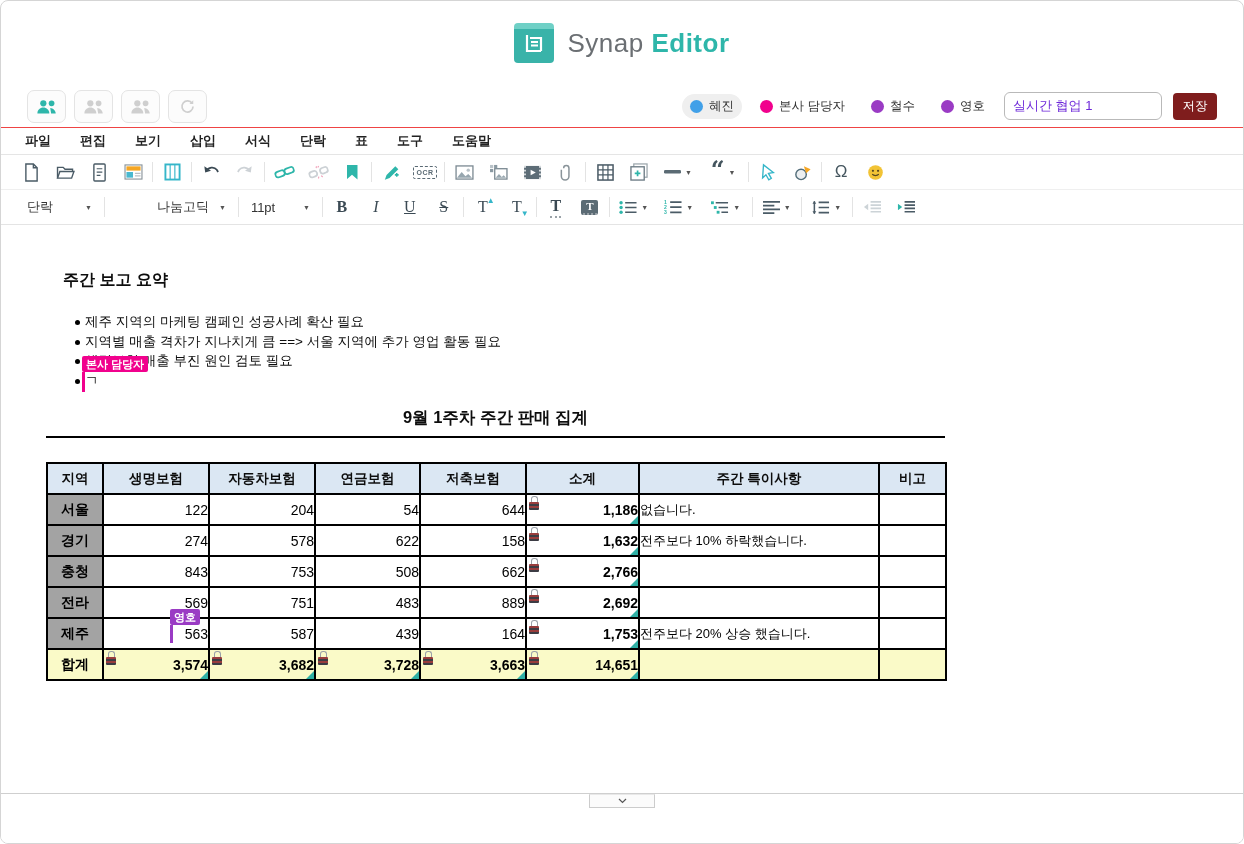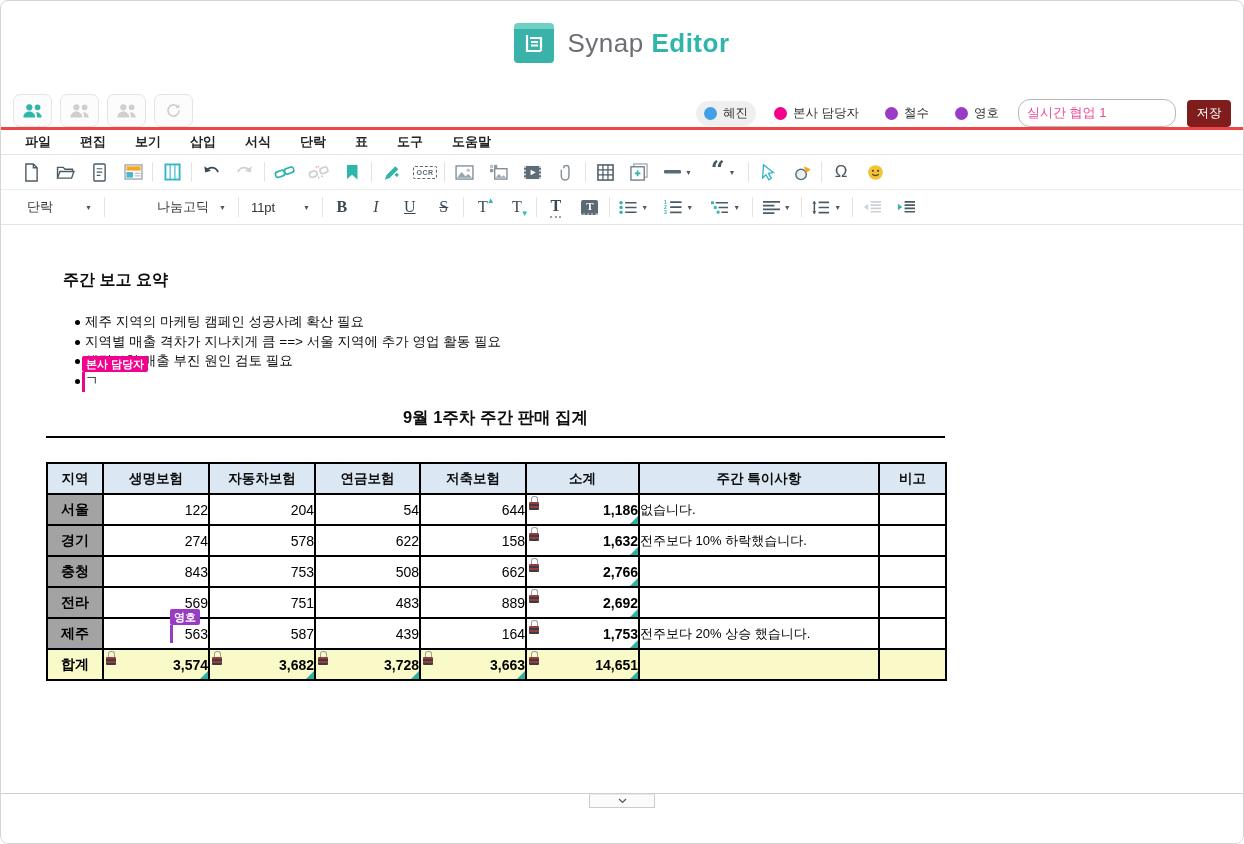--- a/index.html
+++ b/index.html
@@ -7,32 +7,32 @@
   body { font-family:"Liberation Sans","DejaVu Sans",sans-serif; width:1244px; height:844px; }
   .window { width:1244px; height:844px; border:1px solid #d5d5d5; border-radius:8px; overflow:hidden; background:#fff; position:relative; }
 
   
   .app-header { height:84px; display:flex; align-items:center; justify-content:center; gap:13px; }
   .logo-box { width:40px; height:40px; background:linear-gradient(180deg,#6fd0c6 0 6px,#39b3a9 6px 100%); border-radius:4px; display:flex; align-items:center; justify-content:center; }
   .logo-name { font-size:26px; color:#6b6f73; letter-spacing:.5px; }
   .logo-name .accent { font-weight:700; }
 
   
-  .collab-bar { height:42px; display:flex; align-items:flex-end; padding:0 12px; }
+  .collab-bar { height:42px; display:flex; align-items:center; padding:0 26px; }
   .collab-left { display:flex; gap:8px; }
   .cbtn { width:39px; height:33px; border:1px solid #e4e4e4; border-radius:7px; background:#fcfcfc; display:flex; align-items:center; justify-content:center; cursor:pointer; }
   .collab-right { margin-left:auto; display:flex; align-items:center; gap:11px; }
   .chip { display:flex; align-items:center; gap:6px; font-size:12.5px; color:#333; padding:4px 8px; border-radius:14px; }
   .chip.active { background:#efefef; }
   .chip .dot { width:13px; height:13px; border-radius:50%; }
-  .doc-name-input { width:158px; height:28px; border:1px solid #b9b9b9; border-radius:12px; font-size:13px; padding:0 8px; color:#ec4899; font-family:inherit; }
+  .doc-name-input { width:158px; height:28px; border:1px solid #b9b9b9; border-radius:6px; font-size:13px; padding:0 8px; color:#6d28d9; font-family:inherit; }
   .save-btn { width:44px; height:27px; background:#7f1d1d; border:none; border-radius:4px; color:#fff; font-size:12.5px; cursor:default; font-family:Liberation Serif, serif; }
 
   
-  .menu-bar { height:28px; border-top:3px solid #ef4444; border-bottom:1px solid #e5e5e5; display:flex; align-items:center; padding-left:24px; gap:29px; }
+  .menu-bar { height:28px; border-top:1px solid #ef4444; border-bottom:1px solid #e5e5e5; display:flex; align-items:center; padding-left:24px; gap:29px; }
   .menu-item { font-size:13px; font-weight:700; color:#222; cursor:pointer; }
 
   
   .toolbar1 { height:35px; border-bottom:1px solid #efefef; display:flex; align-items:center; padding-left:13px; }
   .tb-btn { width:34px; height:26px; display:flex; align-items:center; justify-content:center; cursor:pointer; }
   .sep { width:1px; height:20px; background:#e3e3e3; margin:0 2px; }
   .ocr-chip { border:1px dashed #5a6a74; border-radius:2px; font-size:7px; font-weight:700; color:#5a6a74; padding:2px 2px; letter-spacing:.5px; }
   .bookmark-shape { width:11px; height:15px; background:#2eb6aa; clip-path:polygon(0 0,100% 0,100% 100%,50% 68%,0 100%); }
   .quote-glyph { font-family:"DejaVu Serif",serif; font-size:24px; line-height:10px; height:14px; color:#45565f; font-weight:700; }
   .omega-glyph { font-size:17px; color:#45565f; }

